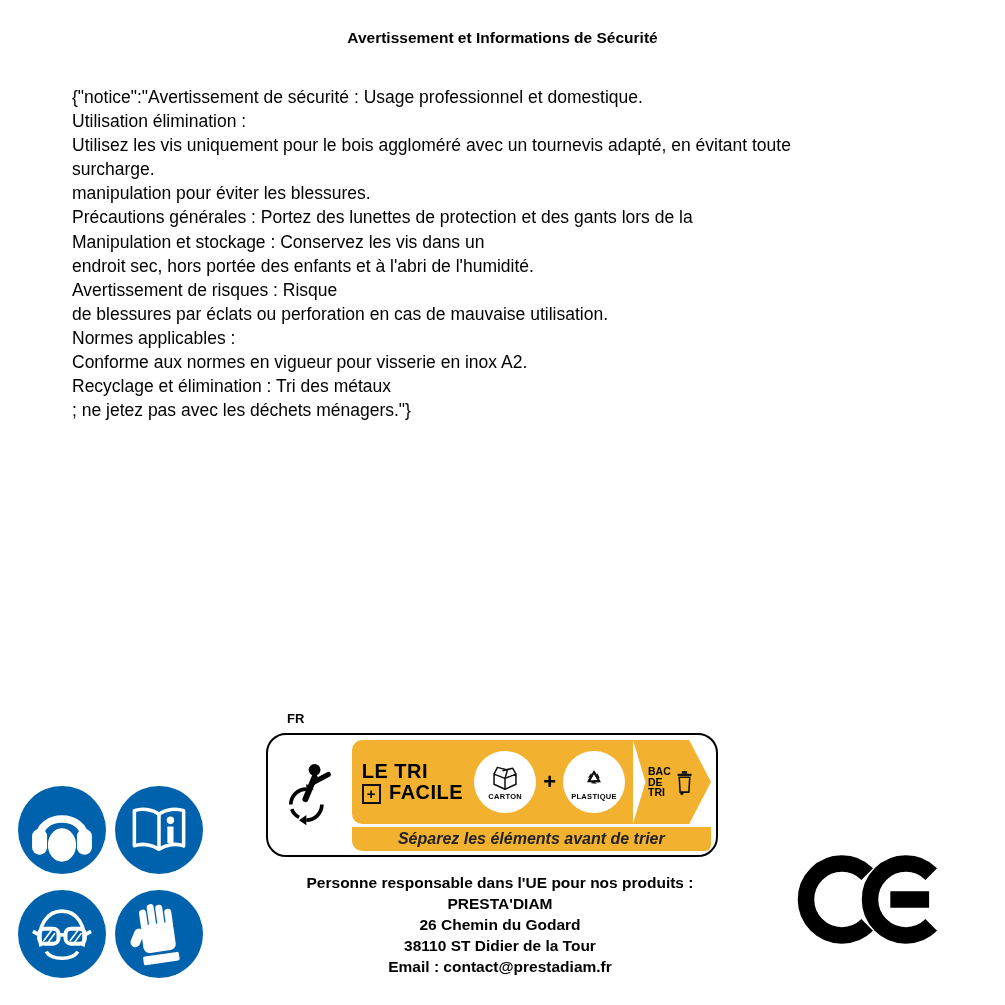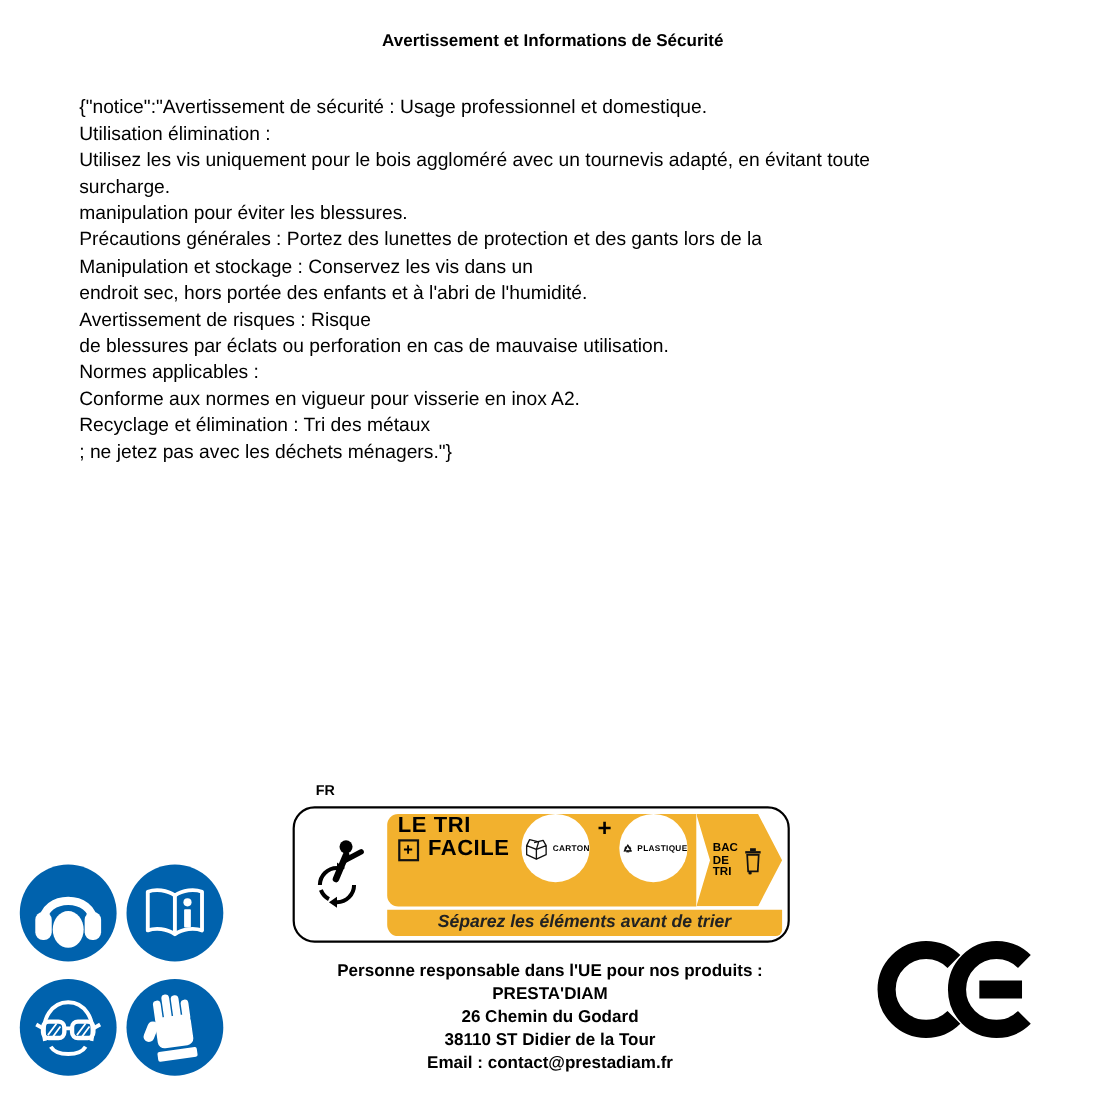--- a/index.html
+++ b/index.html
@@ -34,27 +34,27 @@
     position:absolute; left:266px; top:733px; width:452px; height:124px;
     background:#fff; border:2.5px solid #000; border-radius:20px;
     display:flex; overflow:hidden;
   }
   .triman { width:86px; display:flex; align-items:center; justify-content:center; }
   .triman svg { width:64px; height:76px; }
   .tri-right { flex:1; display:flex; flex-direction:column; padding:5px 5px 4px 0; }
   .tri-top { display:flex; align-items:center; height:84px; }
   .tri-yellow {
     background:var(--tri-yellow,#F2B12E); border-radius:10px 0 0 10px;
-    display:flex; height:84px; padding:0 8px 0 10px; gap:6px;
+    display:flex; align-items:center; height:84px; padding:0 8px 0 10px; gap:6px;
   }
   .headline { font-weight:bold; font-size:20px; line-height:21px; letter-spacing:.5px; padding-right:5px; white-space:nowrap; }
   .plus-box { display:inline-block; border:2.5px solid #111; padding:0 3px; line-height:16px; font-size:15px; margin-right:2px; }
   .mat {
     width:62px; height:62px; background:#fff; border-radius:50%;
-    display:flex; flex-direction:row; align-items:center; justify-content:center; gap:1px; flex:none;
+    display:flex; flex-direction:column; align-items:center; justify-content:center; gap:1px; flex:none;
   }
   .mat svg { width:34px; height:27px; }
   .mat-label { font-size:7.5px; font-weight:bold; letter-spacing:.3px; }
   .plus-mid { font-size:22px; font-weight:bold; padding:0 1px; }
   .chevron {
     margin-left:auto; width:78px; height:84px; background:var(--tri-yellow,#F2B12E);
     clip-path:polygon(0 0,72% 0,100% 50%,72% 100%,0 100%,16% 50%);
     display:flex; align-items:center; padding-left:15px; gap:3px; flex:none;
   }
   .bac { font-size:10.5px; font-weight:bold; line-height:10.5px; }

